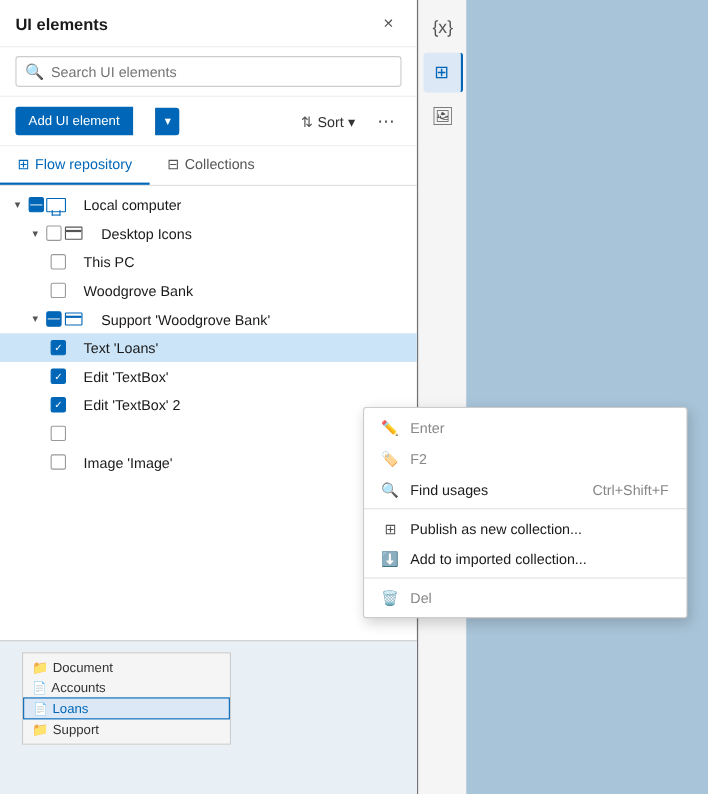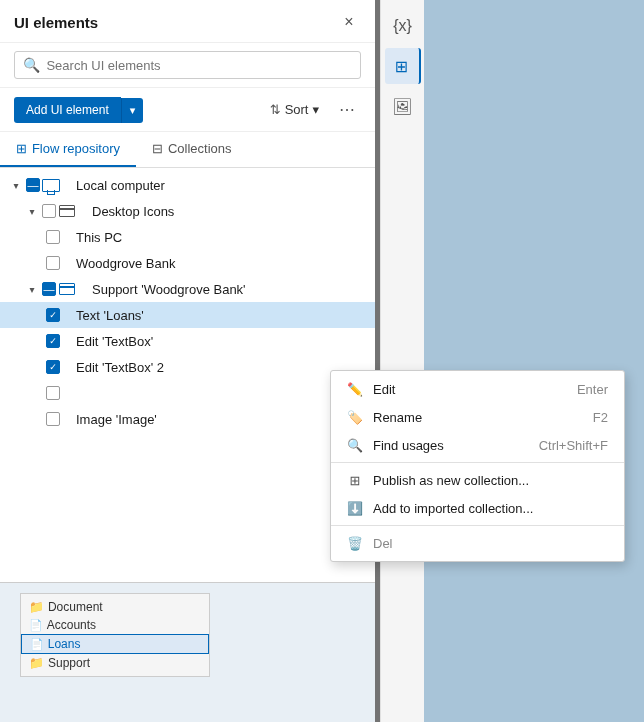--- a/index.html
+++ b/index.html
@@ -9,21 +9,21 @@
       display: flex;
       width: 644px;
       height: 722px;
       position: relative;
     }
 
     
     .left-panel {
       width: 380px;
       background: #fff;
-      border-right: 5px solid #737373;
+      border-right: 1px solid #737373;
       display: flex;
       flex-direction: column;
       position: relative;
       z-index: 1;
     }
 
     
     .right-sidebar {
       width: 44px;
       background: #f5f5f5;
@@ -96,21 +96,22 @@
     .toolbar {
       display: flex;
       align-items: center;
       padding: 8px 14px;
       border-bottom: 1px solid #eee;
       gap: 8px;
     }
 
     .add-btn-group {
       display: flex;
-      align-items: flex-end;
+      align-items: center;
+      gap: 20px;
     }
 
     .add-btn-main {
       background: #0067b8;
       color: #fff;
       border: none;
       padding: 6px 12px;
       font-size: 12px;
       cursor: pointer;
       border-radius: 3px 0 0 3px;
@@ -536,27 +537,25 @@
         </div>
       </div>
     </div>
 
   </div>
 
   <div class="context-menu">
 
     <div class="menu-item">
       <span class="menu-item-icon">✏️</span>
-      <span class="menu-item-label">Edit</span>
       <span class="menu-item-shortcut">Enter</span>
     </div>
 
     <div class="menu-item">
       <span class="menu-item-icon">🏷️</span>
-      <span class="menu-item-label">Rename</span>
       <span class="menu-item-shortcut">F2</span>
     </div>
 
     <div class="menu-item">
       <span class="menu-item-icon">🔍</span>
       <span class="menu-item-label">Find usages</span>
       <span class="menu-item-shortcut">Ctrl+Shift+F</span>
     </div>
 
     <div class="menu-divider"></div>

